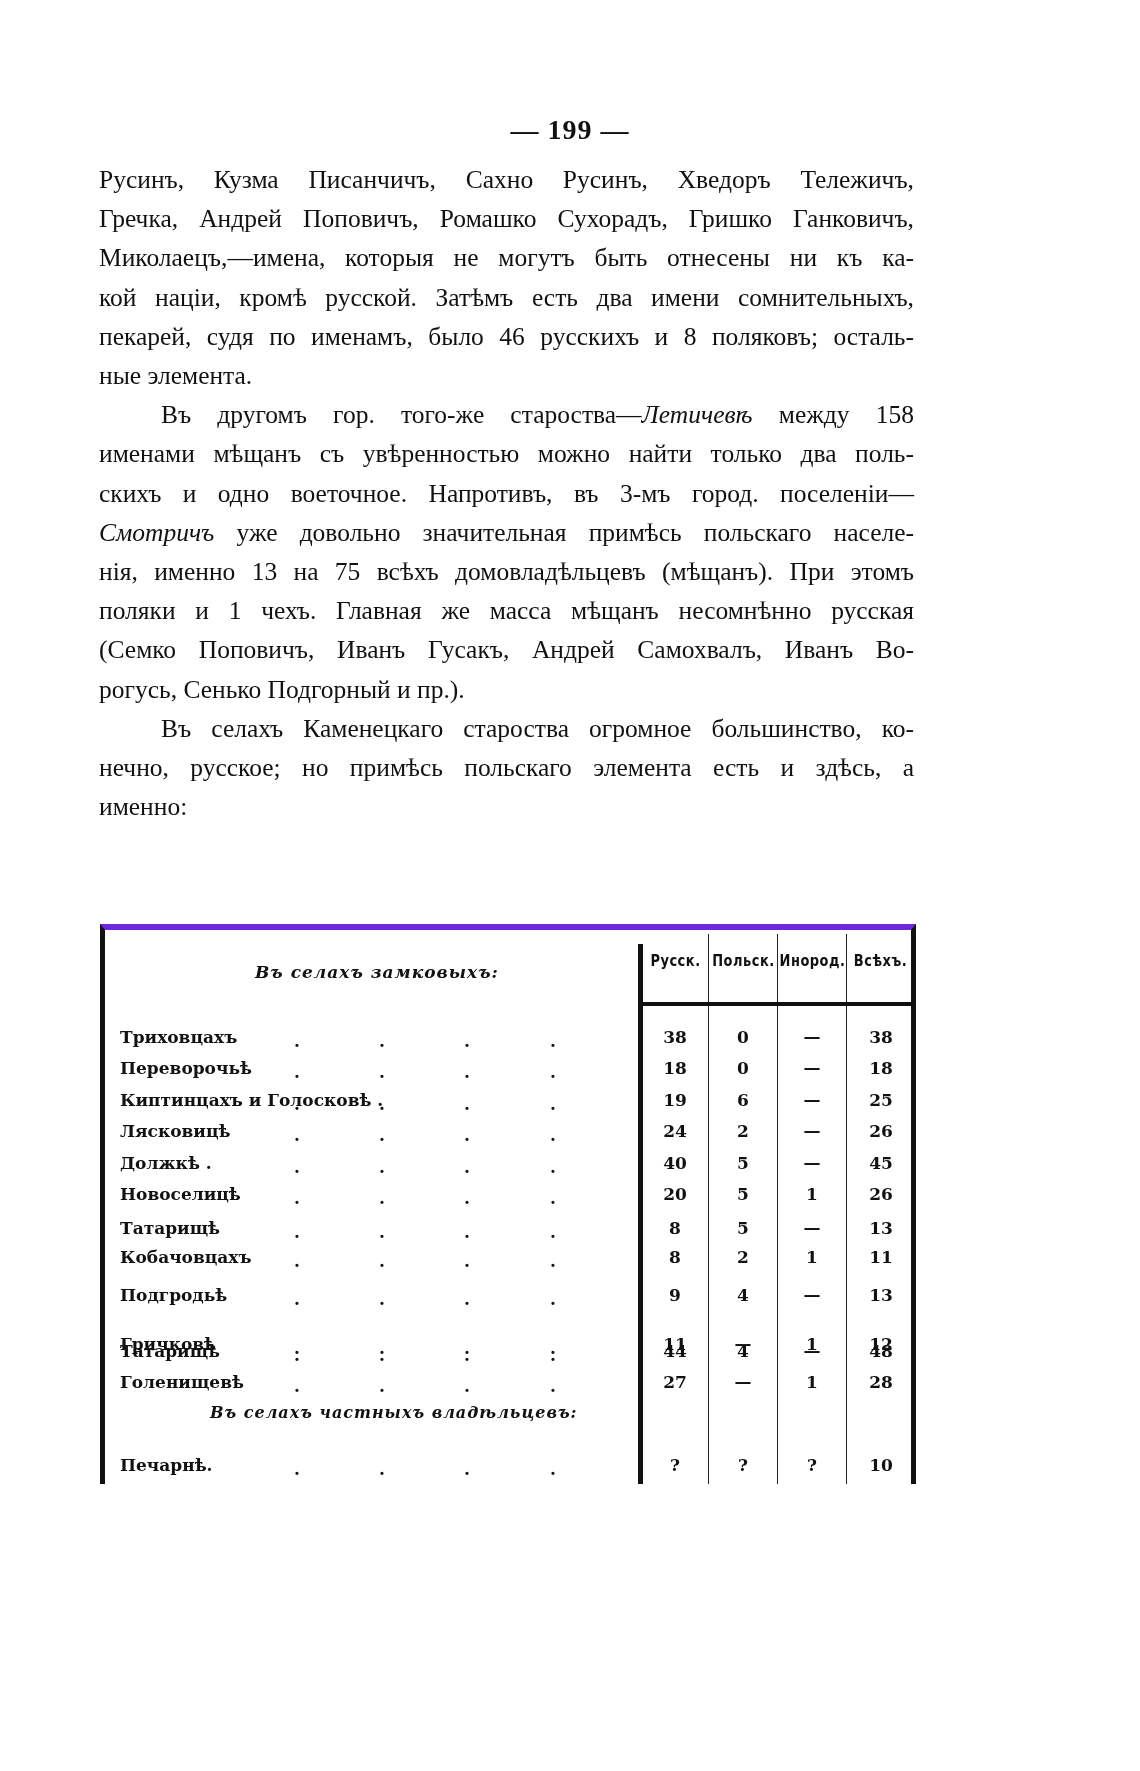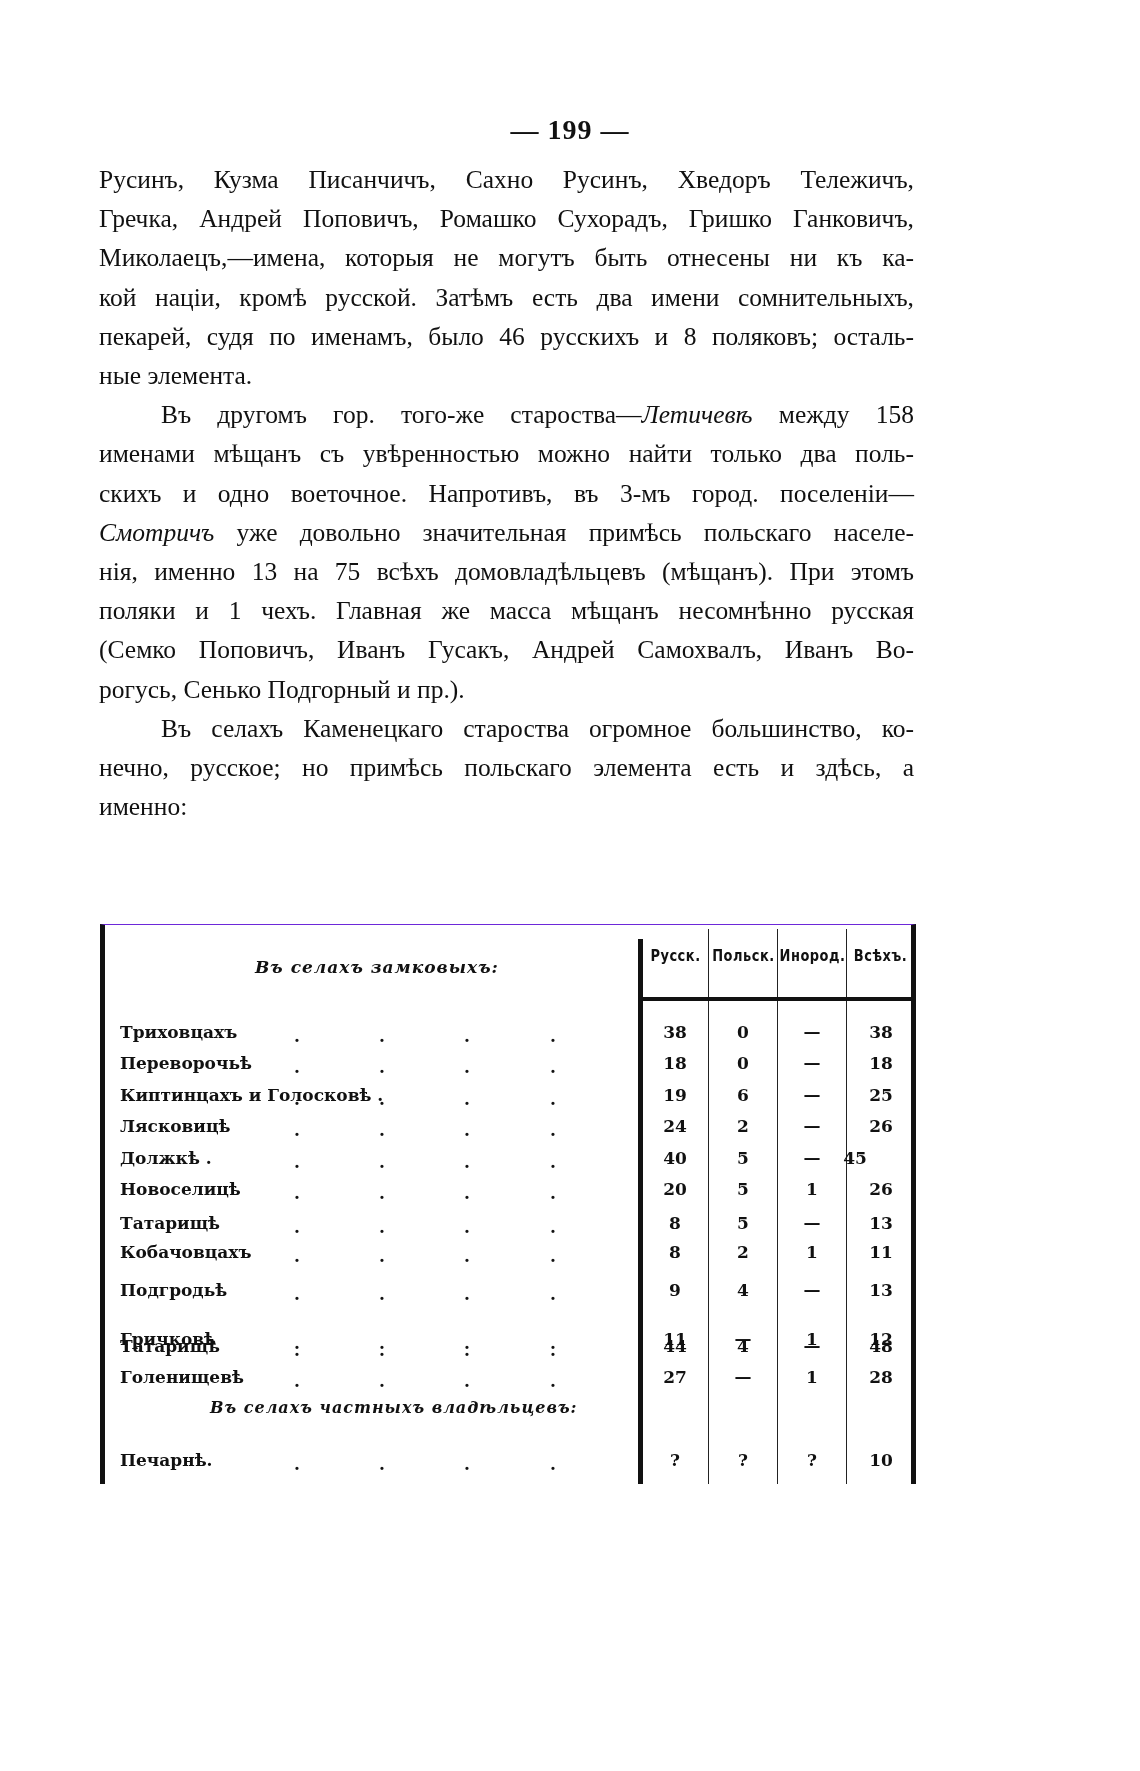--- a/index.html
+++ b/index.html
@@ -18,21 +18,21 @@
     text-align: justify;
   }
   .line { display: block; white-space: nowrap; text-align-last: justify; text-align: justify; }
   .line.last { text-align-last: left; }
   .line.indent { padding-left: 62px; }
   .ital { font-style: italic; }
 
   
   .stat-table {
     position: absolute; left: 100px; top: 924px; width: 816px; height: 560px;
-    border-top: 1px solid #6d28d9; border-left: 5px solid #111; border-right: 5px solid #111;
+    border-top: 6px solid #6d28d9; border-left: 5px solid #111; border-right: 5px solid #111;
     box-sizing: border-box;
   }
   .col-divider {
     position: absolute; top: 4px; bottom: 0; border-left: 1.5px solid #222;
   }
   .col-divider.heavy { border-left: 5px solid #111; top: 14px; }
   .hdr-rule { position: absolute; top: 72px; height: 4px; background: #111; }
   .section-title {
     position: absolute; font-style: italic; font-weight: bold; font-size: 17px;
     font-family: "DejaVu Serif", serif; letter-spacing: 1px;
@@ -151,21 +151,21 @@
         <span class="name">Должкѣ .</span>
         <span class="dots">
           <span style="left:189px">.</span>
           <span style="left:274px">.</span>
           <span style="left:359px">.</span>
           <span style="left:445px">.</span>
         </span>
         <span class="cell" style="left:540px">40</span>
         <span class="cell" style="left:608px">5</span>
         <span class="cell" style="left:677px">—</span>
-        <span class="cell" style="left:720px">45</span>
+        <span class="cell" style="left:746px">45</span>
       </div>
       <div class="row" style="top: 252px;">
         <span class="name">Новоселицѣ</span>
         <span class="dots">
           <span style="left:189px">.</span>
           <span style="left:274px">.</span>
           <span style="left:359px">.</span>
           <span style="left:445px">.</span>
         </span>
         <span class="cell" style="left:540px">20</span>

